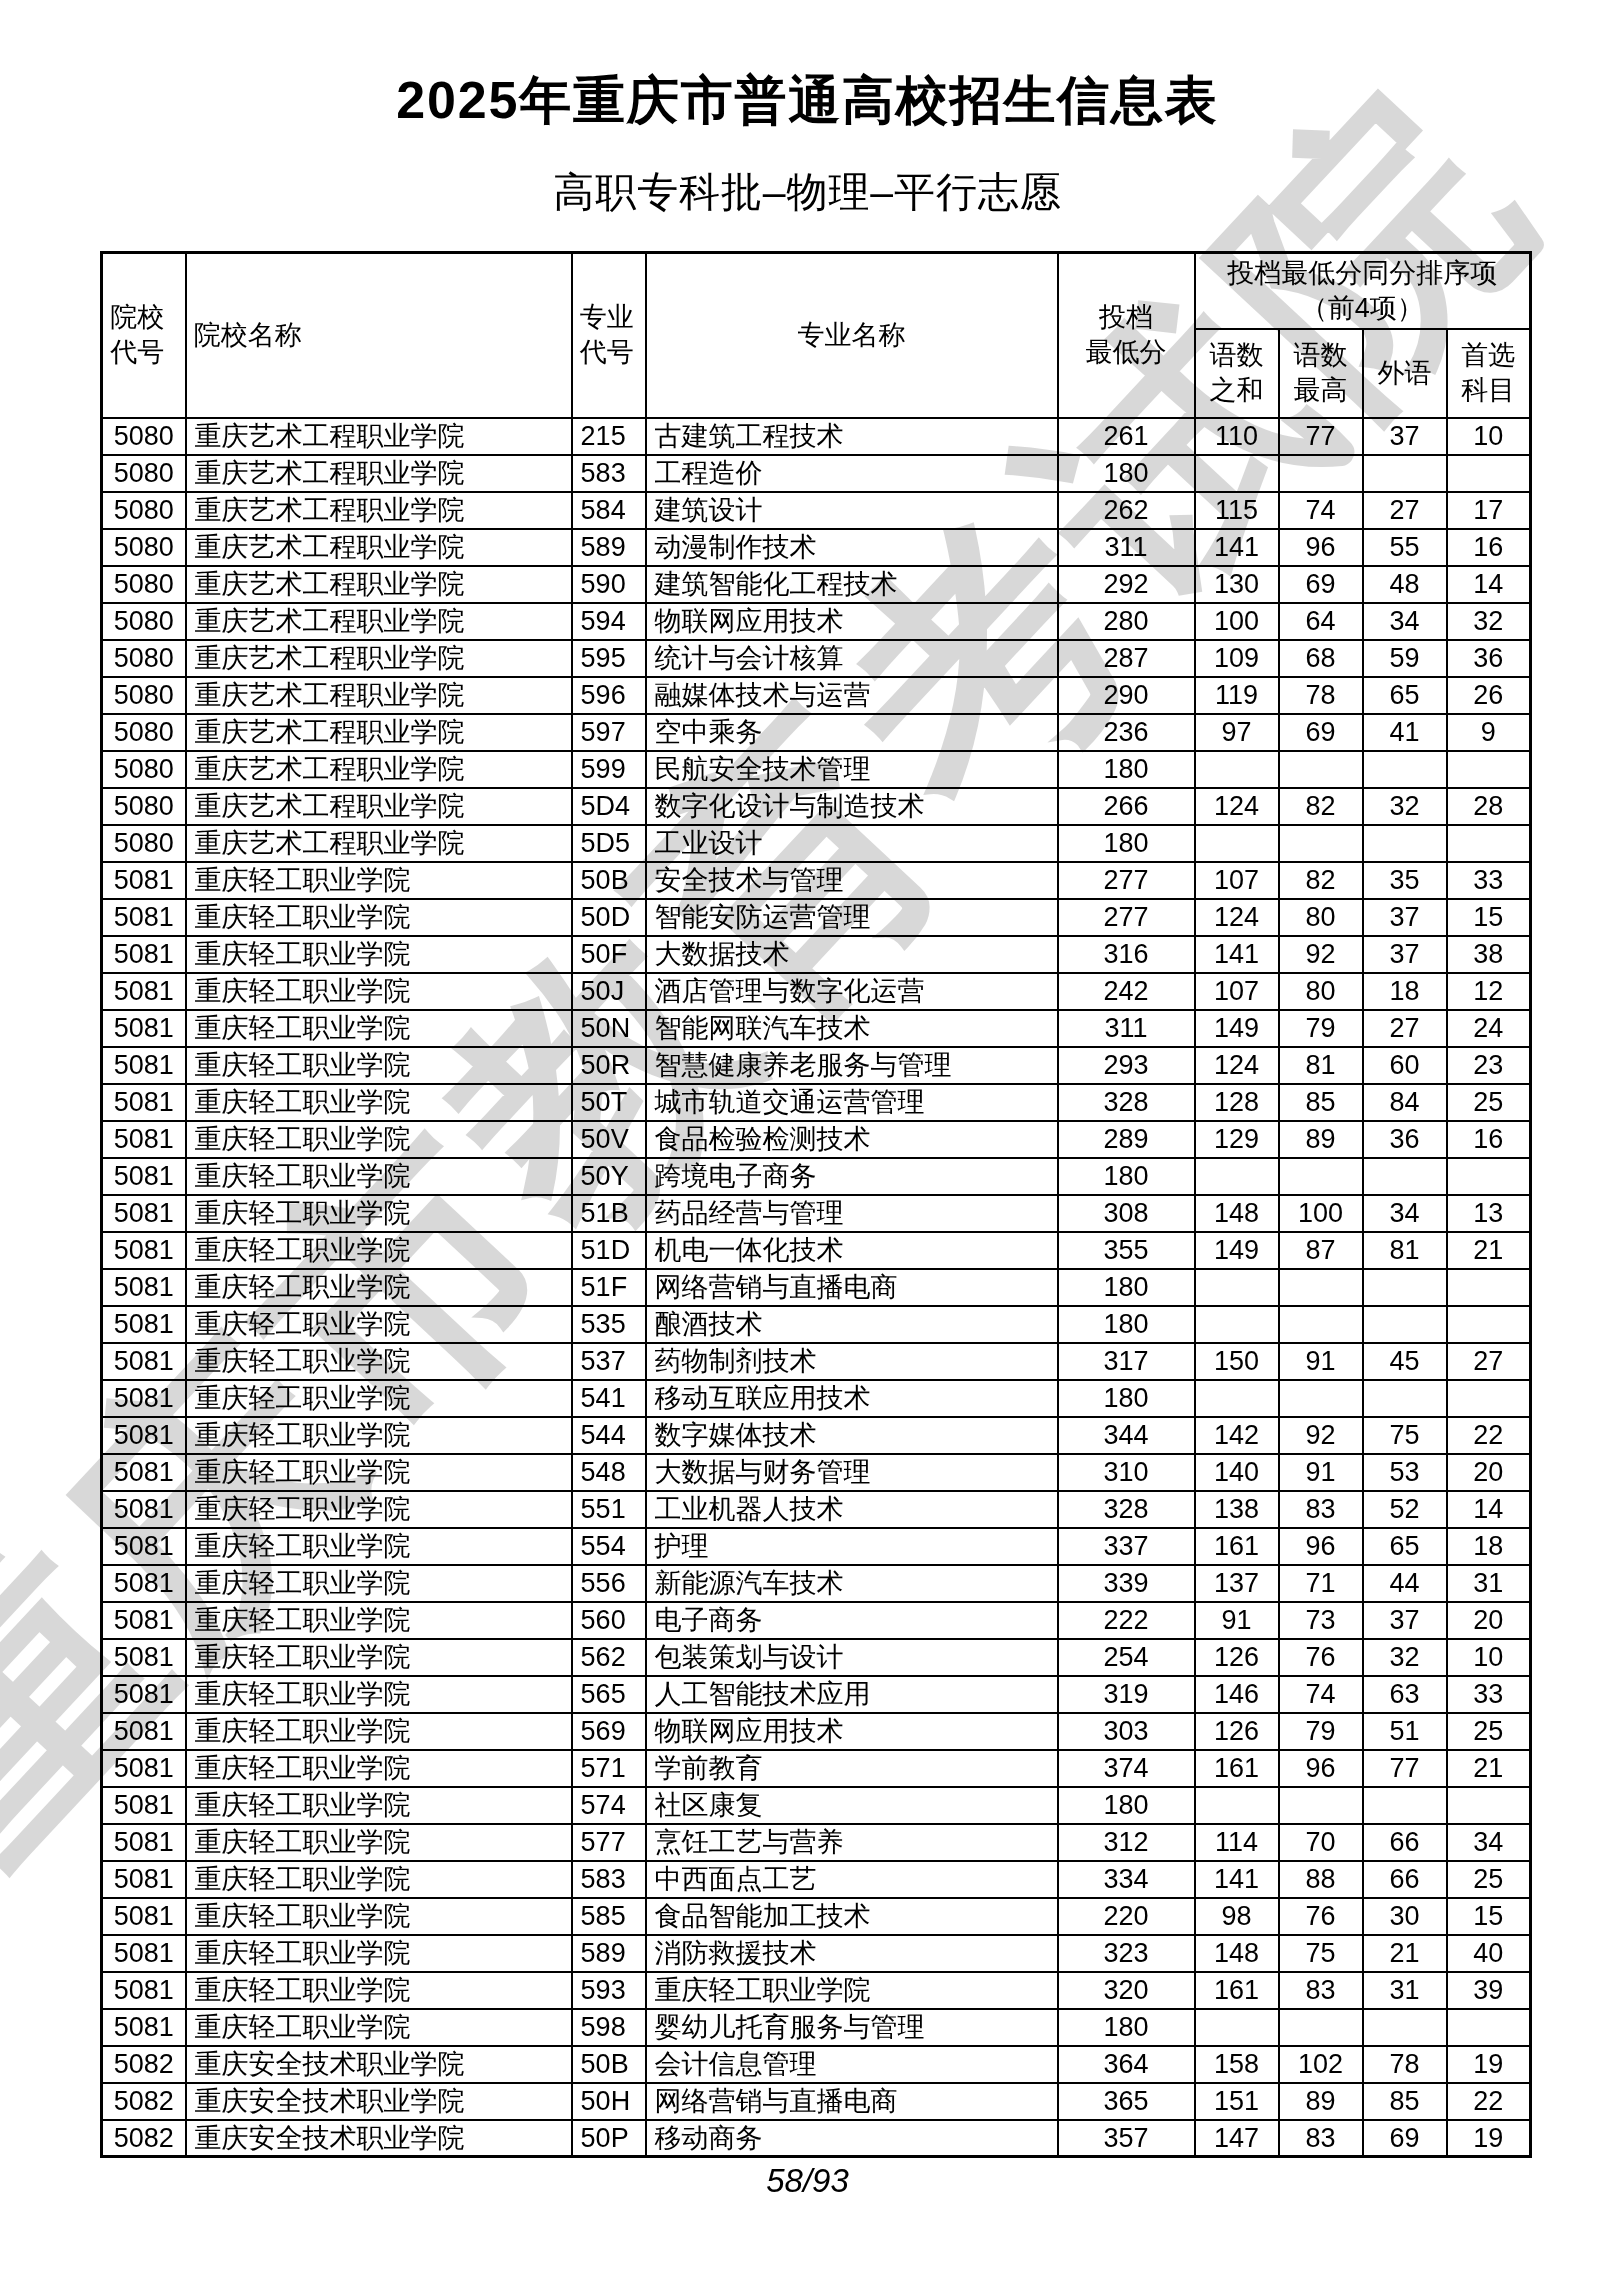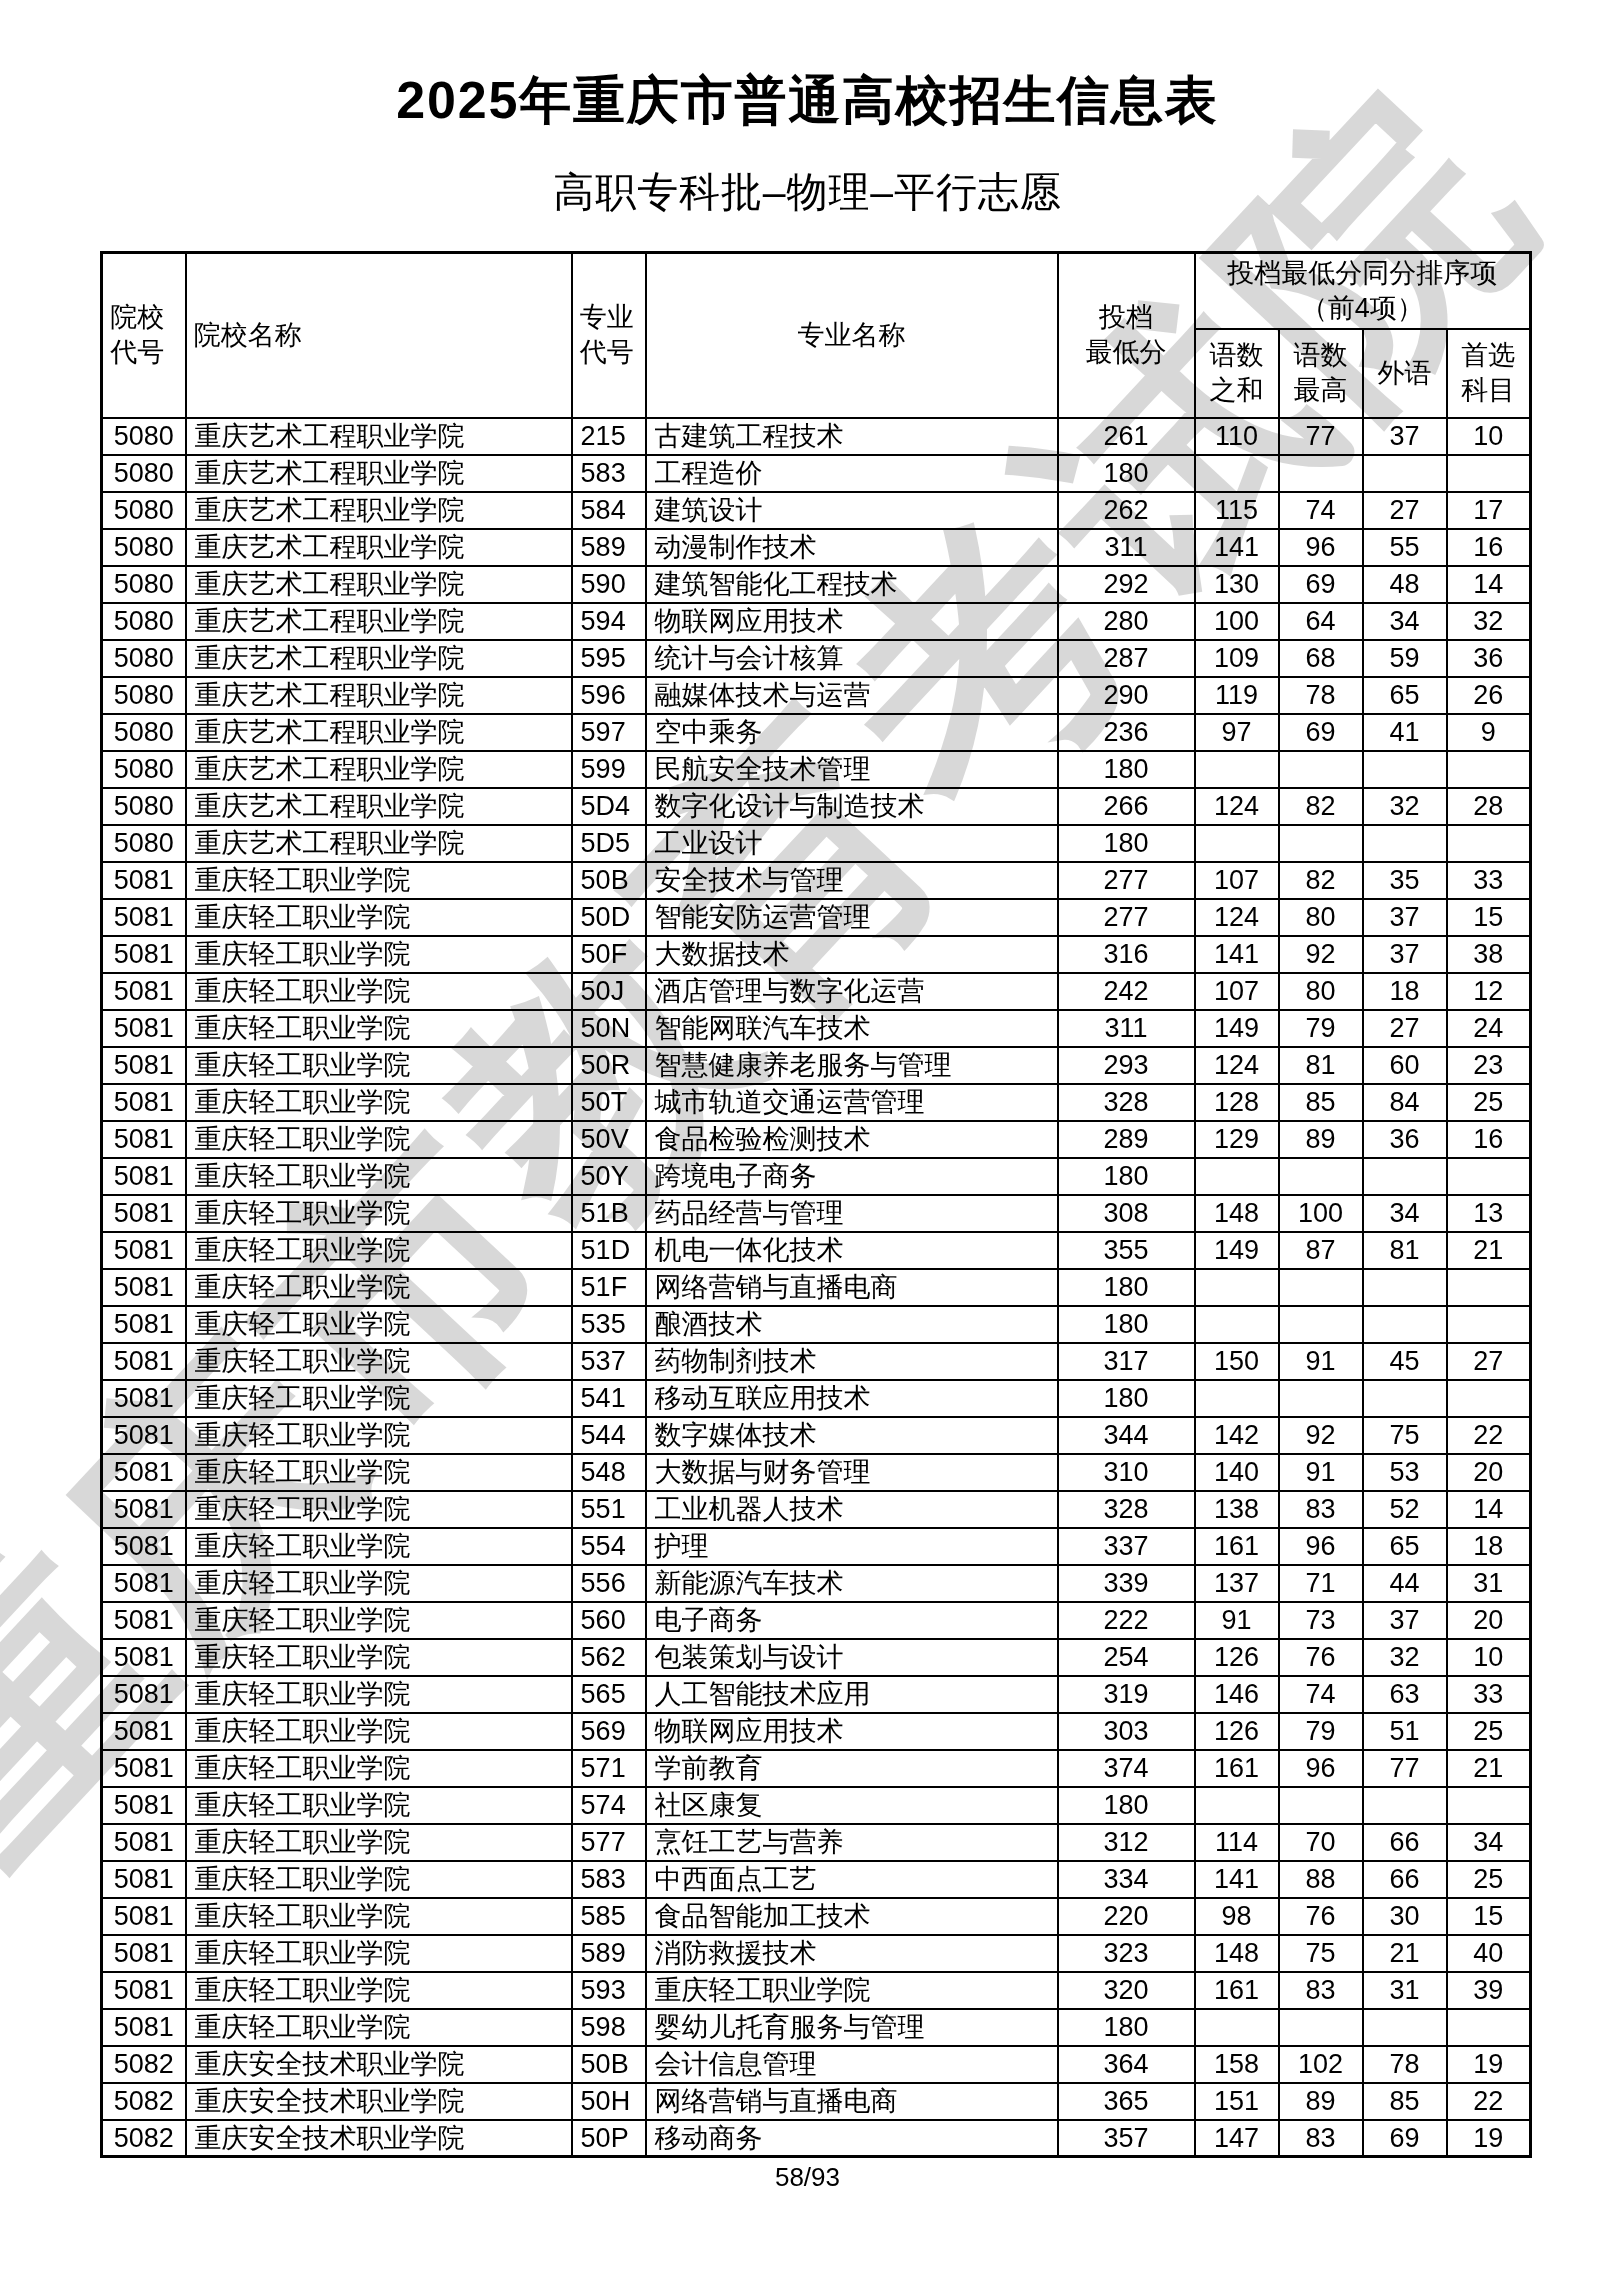--- a/index.html
+++ b/index.html
@@ -78,22 +78,23 @@
     padding:0 3.6px;
     white-space:nowrap;
   }
   td.c1 { text-align:center;margin-top:27px; }
   td.c2, td.c3, td.c4 { text-align:left; padding-left:8.1px; }
   td.c5, td.c6, td.c7, td.c8, td.c9 { text-align:center; }
 
   .footer {
     position:absolute; top:2162px; left:0; width:100%;
     text-align:center;
-    font-size:26px;
+    font-size:33px;
     z-index:1;
+    font-style:italic;
   }
 </style>
 </head>
 <body>
 
 <div class="watermark">重庆市教育考试院</div>
 
 <h1 class="title">2025年重庆市普通高校招生信息表</h1>
 <h2 class="subtitle">高职专科批–物理–平行志愿</h2>
 

